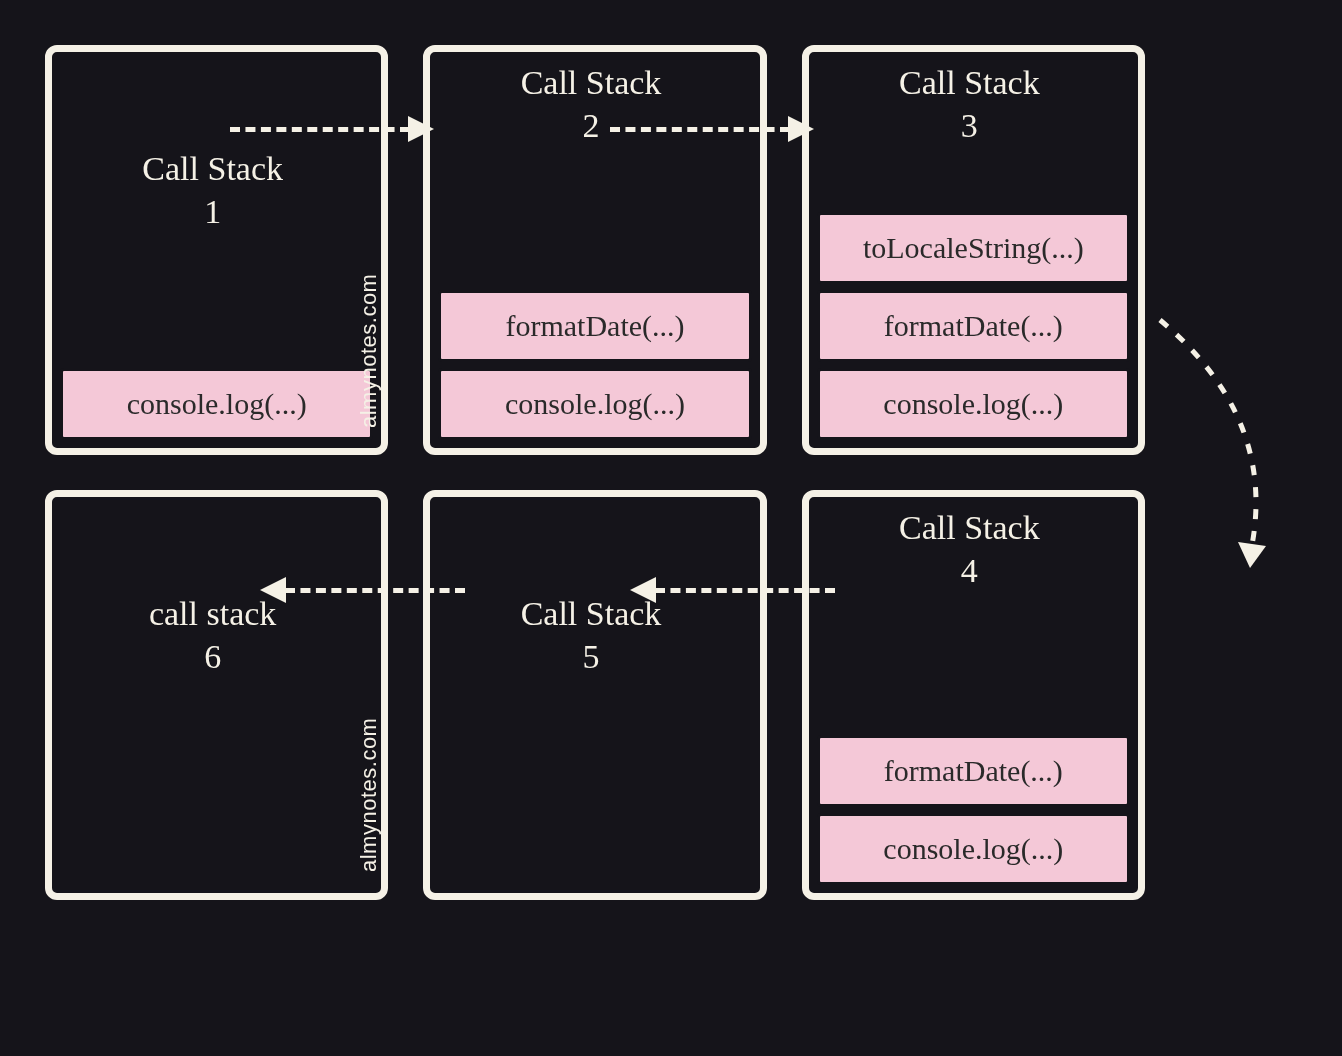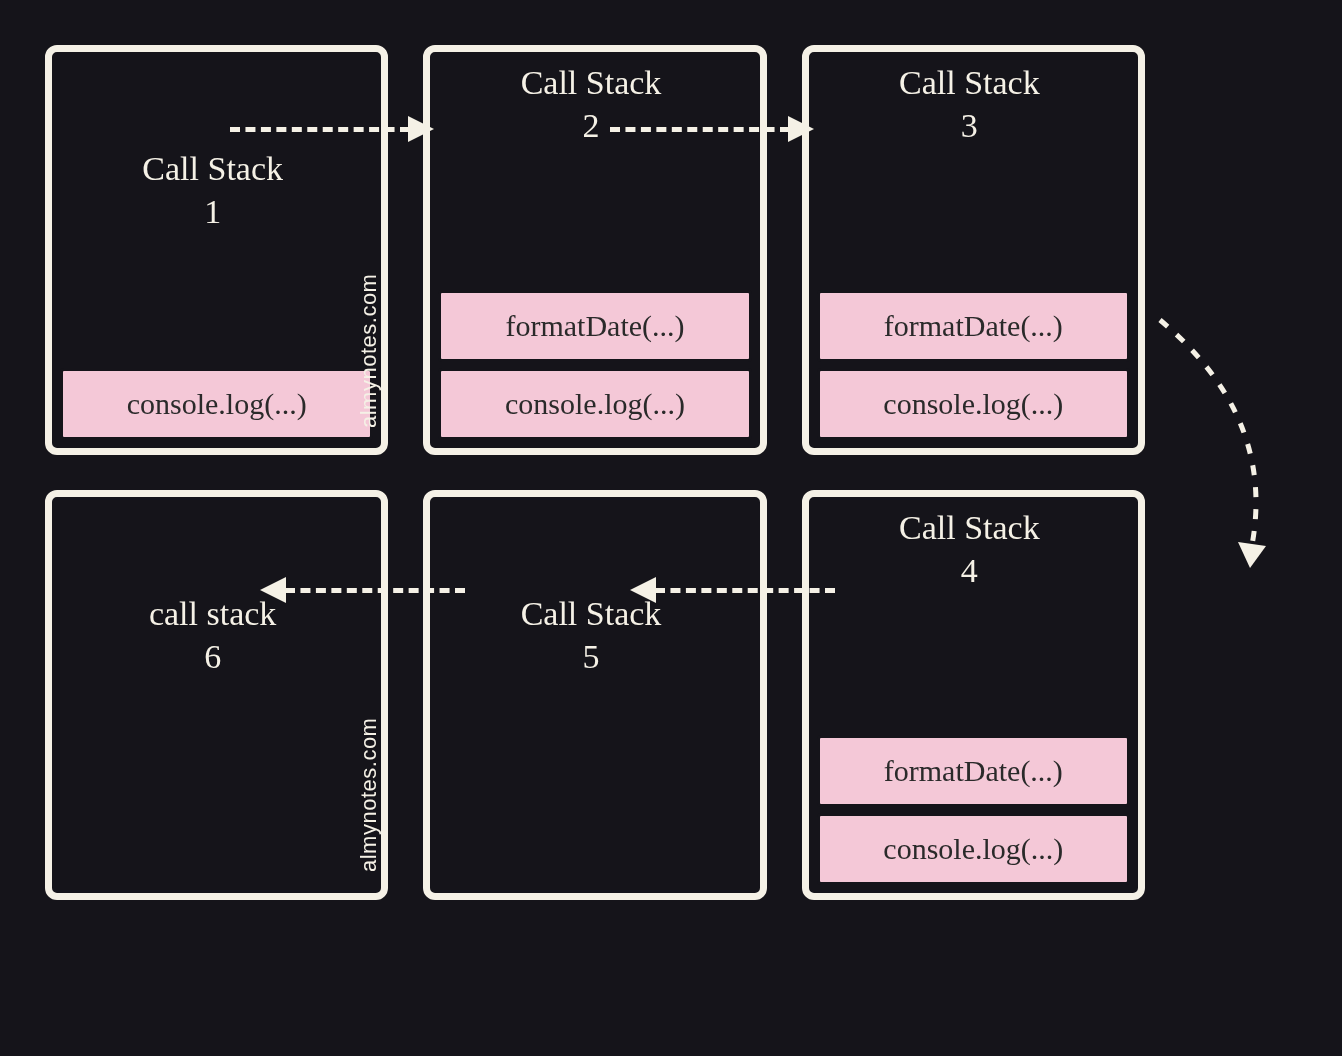--- a/index.html
+++ b/index.html
@@ -103,20 +103,21 @@
   <div class="panel panel-top">
     <div class="panel-title" style="white-space:pre-line;">Call Stack
 2</div>
     <div class="frame">formatDate(...)</div>
     <div class="frame">console.log(...)</div>
   </div>
 
   <div class="panel panel-top">
     <div class="panel-title" style="white-space:pre-line;">Call Stack
 3</div>
+    <div class="frame">toLocaleString(...)</div>
     <div class="frame">formatDate(...)</div>
     <div class="frame">console.log(...)</div>
   </div>
 
   <div class="panel panel-mid">
     <div class="panel-title" style="white-space:pre-line;">call stack
 6</div>
   </div>
 
   <div class="panel panel-mid">

